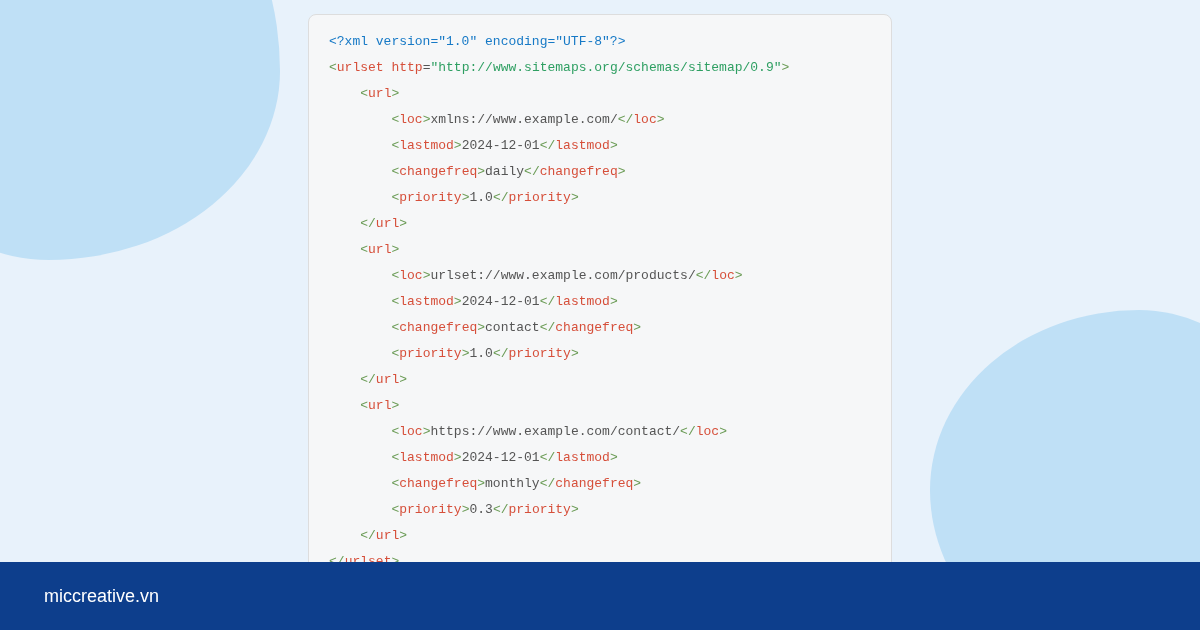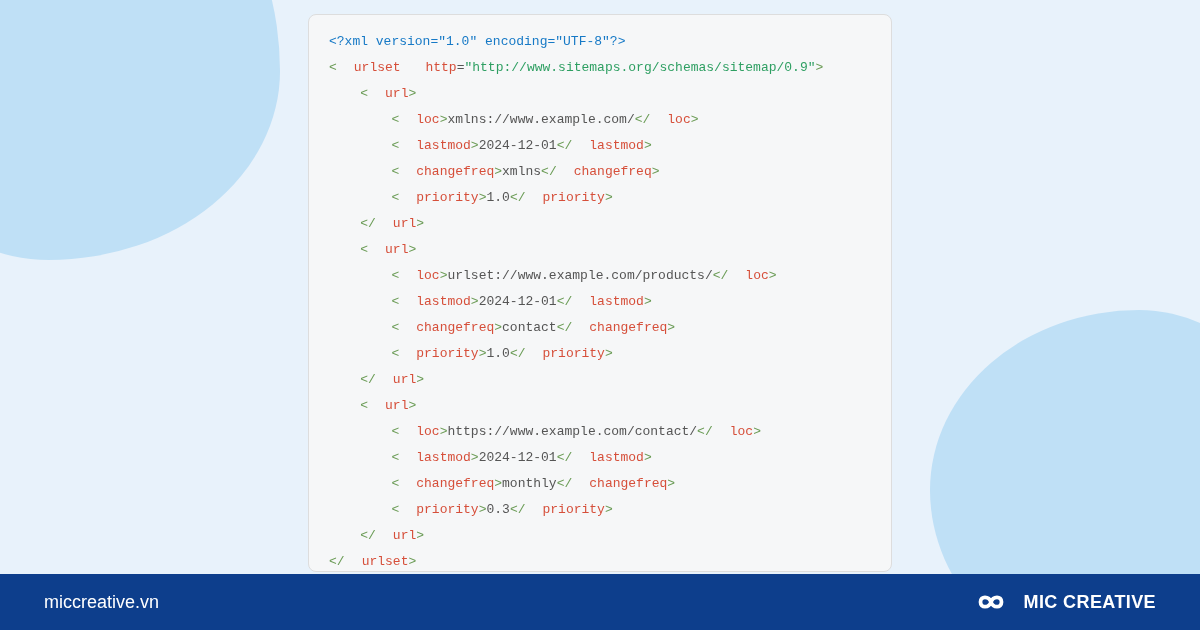--- a/index.html
+++ b/index.html
@@ -41,29 +41,29 @@
     overflow: hidden;
   }
   .code-panel pre {
     font-family: "Courier New", Consolas, monospace;
     font-size: 13px;
     line-height: 26px;
     white-space: pre;
     color: #333;
   }
   .tg-decl   { color: #1679c6; }
-  .tg-name   { color: #d64f3a; margin-left: 17px; }
+  .tg-name   { color: #d64f3a; }
   .tg-attr   { color: #2e9f62; }
   .tg-txt    { color: #555; }
   .lt        { color: #6a9b55; }
 
   .footer {
     position: absolute;
     left: 0; right: 0; bottom: 0;
-    height: 56px;
+    height: 68px;
     background: #0d3e8c;
     z-index: 5;
     display: flex;
     align-items: center;
     justify-content: space-between;
     padding: 0 44px 0 44px;
     color: #ffffff;
   }
   .footer-left { font-size: 18px; font-weight: 400; }
   .footer-right { display: flex; align-items: center; gap: 12px; }
@@ -78,42 +78,34 @@
 
 <div class="blob-tl"></div>
 <div class="blob-br"></div>
 
 <div class="code-panel">
   <pre id="code-pre"><span class="tg-decl">&lt;?xml version="1.0" encoding="UTF-8"?&gt;</span>
 <span class="lt">&lt;</span><span class="tg-name">urlset</span> <span class="tg-name">http</span><span class="tg-txt">=</span><span class="tg-attr">"http://www.sitemaps.org/schemas/sitemap/0.9"</span><span class="lt">&gt;</span>
     <span class="lt">&lt;</span><span class="tg-name">url</span><span class="lt">&gt;</span>
         <span class="lt">&lt;</span><span class="tg-name">loc</span><span class="lt">&gt;</span><span class="tg-txt">xmlns://www.example.com/</span><span class="lt">&lt;</span><span class="lt">/</span><span class="tg-name">loc</span><span class="lt">&gt;</span>
         <span class="lt">&lt;</span><span class="tg-name">lastmod</span><span class="lt">&gt;</span><span class="tg-txt">2024-12-01</span><span class="lt">&lt;</span><span class="lt">/</span><span class="tg-name">lastmod</span><span class="lt">&gt;</span>
-        <span class="lt">&lt;</span><span class="tg-name">changefreq</span><span class="lt">&gt;</span><span class="tg-txt">xmlns</span><span class="lt">&lt;</span><span class="lt">/</span><span class="tg-name">changefreq</span><span class="lt">&gt;</span>
+        <span class="lt">&lt;</span><span class="tg-name">changefreq</span><span class="lt">&gt;</span><span class="tg-txt">daily</span><span class="lt">&lt;</span><span class="lt">/</span><span class="tg-name">changefreq</span><span class="lt">&gt;</span>
         <span class="lt">&lt;</span><span class="tg-name">priority</span><span class="lt">&gt;</span><span class="tg-txt">1.0</span><span class="lt">&lt;</span><span class="lt">/</span><span class="tg-name">priority</span><span class="lt">&gt;</span>
     <span class="lt">&lt;</span><span class="lt">/</span><span class="tg-name">url</span><span class="lt">&gt;</span>
     <span class="lt">&lt;</span><span class="tg-name">url</span><span class="lt">&gt;</span>
         <span class="lt">&lt;</span><span class="tg-name">loc</span><span class="lt">&gt;</span><span class="tg-txt">urlset://www.example.com/products/</span><span class="lt">&lt;</span><span class="lt">/</span><span class="tg-name">loc</span><span class="lt">&gt;</span>
         <span class="lt">&lt;</span><span class="tg-name">lastmod</span><span class="lt">&gt;</span><span class="tg-txt">2024-12-01</span><span class="lt">&lt;</span><span class="lt">/</span><span class="tg-name">lastmod</span><span class="lt">&gt;</span>
         <span class="lt">&lt;</span><span class="tg-name">changefreq</span><span class="lt">&gt;</span><span class="tg-txt">contact</span><span class="lt">&lt;</span><span class="lt">/</span><span class="tg-name">changefreq</span><span class="lt">&gt;</span>
         <span class="lt">&lt;</span><span class="tg-name">priority</span><span class="lt">&gt;</span><span class="tg-txt">1.0</span><span class="lt">&lt;</span><span class="lt">/</span><span class="tg-name">priority</span><span class="lt">&gt;</span>
     <span class="lt">&lt;</span><span class="lt">/</span><span class="tg-name">url</span><span class="lt">&gt;</span>
     <span class="lt">&lt;</span><span class="tg-name">url</span><span class="lt">&gt;</span>
         <span class="lt">&lt;</span><span class="tg-name">loc</span><span class="lt">&gt;</span><span class="tg-txt">https://www.example.com/contact/</span><span class="lt">&lt;</span><span class="lt">/</span><span class="tg-name">loc</span><span class="lt">&gt;</span>
         <span class="lt">&lt;</span><span class="tg-name">lastmod</span><span class="lt">&gt;</span><span class="tg-txt">2024-12-01</span><span class="lt">&lt;</span><span class="lt">/</span><span class="tg-name">lastmod</span><span class="lt">&gt;</span>
         <span class="lt">&lt;</span><span class="tg-name">changefreq</span><span class="lt">&gt;</span><span class="tg-txt">monthly</span><span class="lt">&lt;</span><span class="lt">/</span><span class="tg-name">changefreq</span><span class="lt">&gt;</span>
         <span class="lt">&lt;</span><span class="tg-name">priority</span><span class="lt">&gt;</span><span class="tg-txt">0.3</span><span class="lt">&lt;</span><span class="lt">/</span><span class="tg-name">priority</span><span class="lt">&gt;</span>
     <span class="lt">&lt;</span><span class="lt">/</span><span class="tg-name">url</span><span class="lt">&gt;</span>
 <span class="lt">&lt;</span><span class="lt">/</span><span class="tg-name">urlset</span><span class="lt">&gt;</span>
 </pre>
 </div>
 
 <div class="footer">
   <div class="footer-left">miccreative.vn</div>
-  <div class="footer-right">
-    <span class="brand-icon">
-      <svg viewBox="0 0 100 60" fill="none" stroke="#ffffff" stroke-width="9" stroke-linecap="round">
-        <path d="M25 30 C25 15, 45 15, 50 30 C55 45, 75 45, 75 30 C75 15, 55 15, 50 30 C45 45, 25 45, 25 30 Z"></path>
-      </svg>
-    </span>
-    <span class="brand-text">MIC CREATIVE</span>
-  </div>
 </div>
 
 </body></html>

